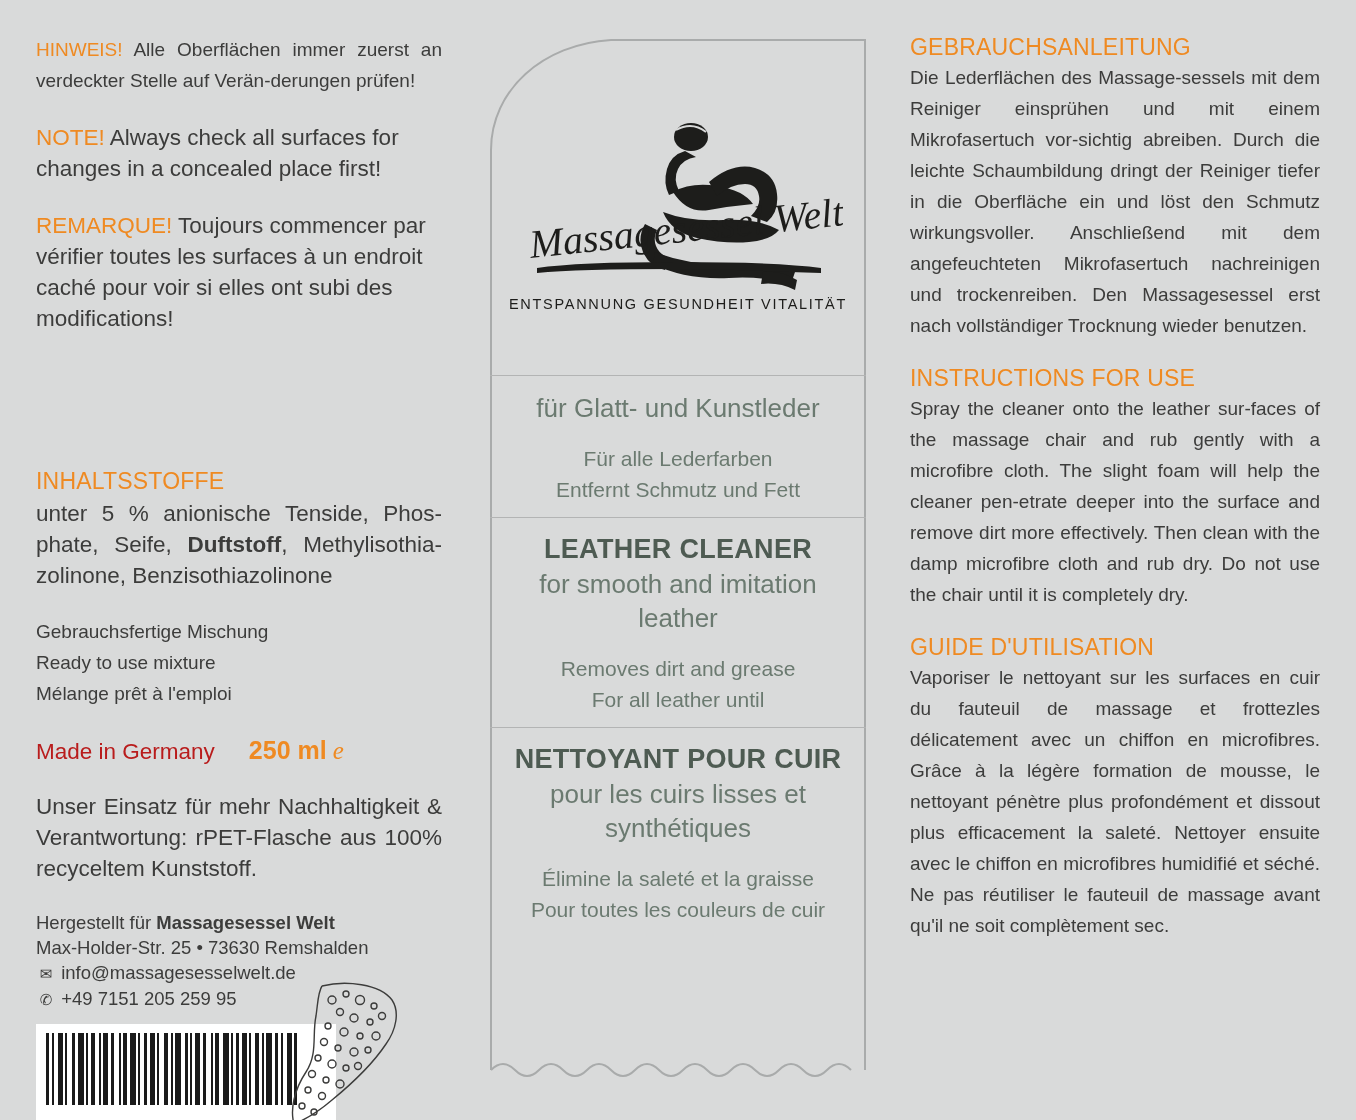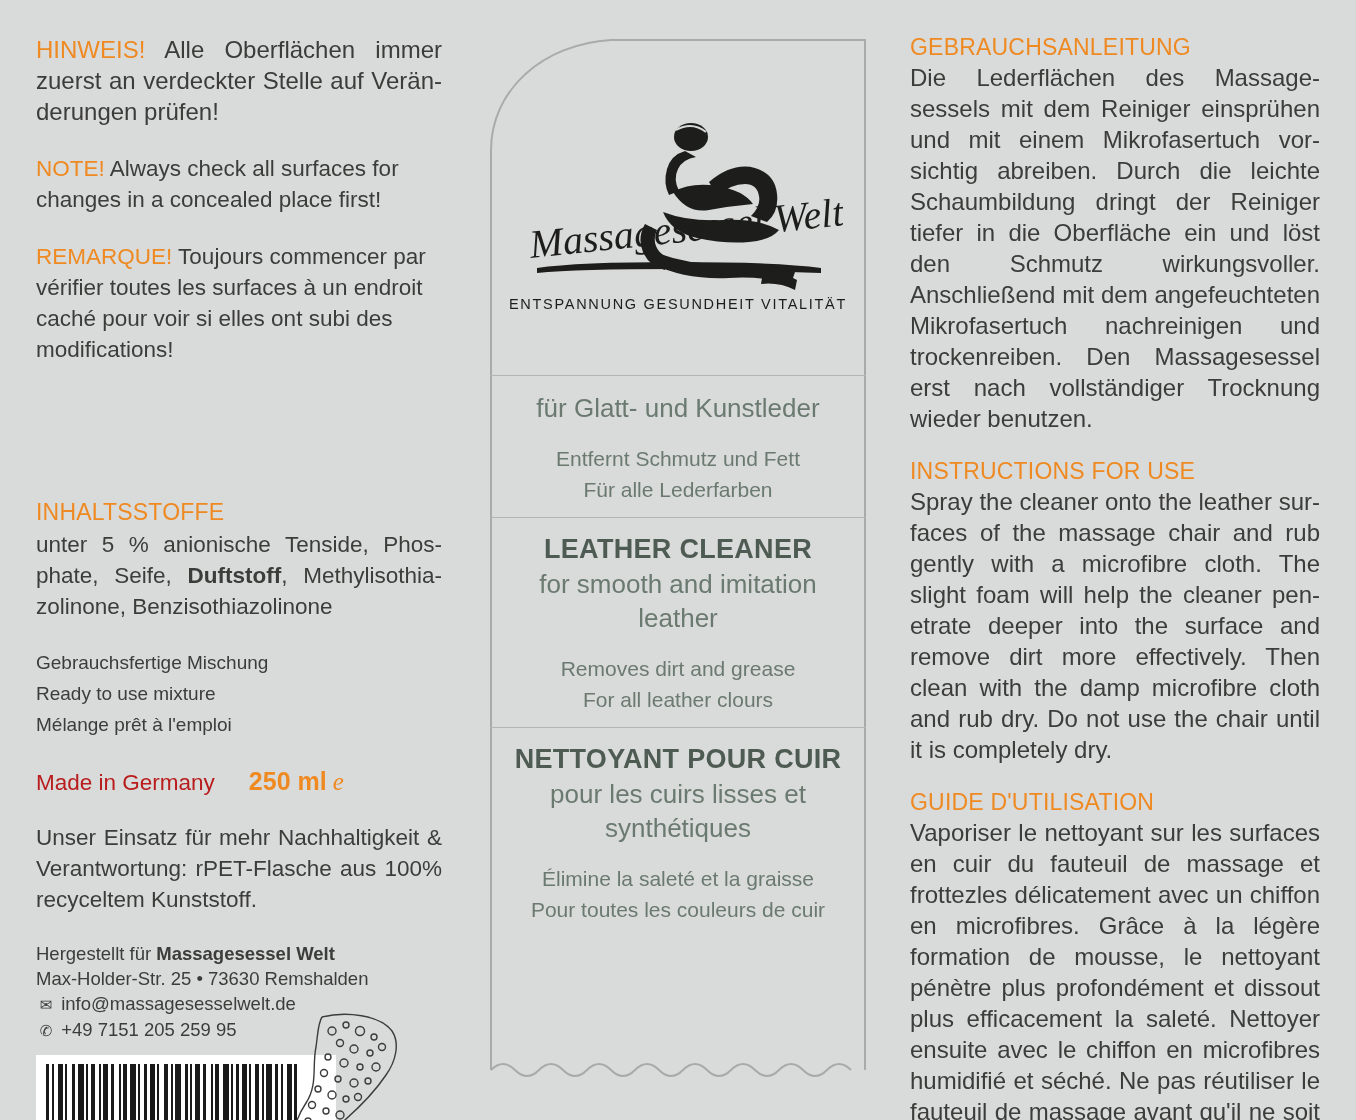--- a/index.html
+++ b/index.html
@@ -19,21 +19,21 @@
     display: flex;
     flex-direction: row;
   }
   .head-orange {
     color: #ef8a22;
     font-size: 23px;
     letter-spacing: 0.2px;
     margin: 0 0 2px 0;
   }
   .body-text {
-    font-size: 24px;
+    font-size: 19px;
     line-height: 31px;
     text-align: justify;
     margin: 0;
     color: #3c3c3b;
   }
   .body-text-left {
     font-size: 22.5px;
     line-height: 31px;
     margin: 0;
     color: #3c3c3b;
@@ -389,33 +389,33 @@
             </g>
           </svg>
           <div class="logo-tag">ENTSPANNUNG GESUNDHEIT VITALITÄT</div>
         </div>
 
         <div class="sep"></div>
 
         <div class="lang-block">
           <div class="lang-sub">für Glatt- und Kunstleder</div>
           <div class="lang-claim">
+            <div>Für alle Lederfarben</div>
             <div>Entfernt Schmutz und Fett</div>
-            <div>Für alle Lederfarben</div>
           </div>
         </div>
 
         <div class="sep"></div>
 
         <div class="lang-block">
           <div class="lang-title">LEATHER CLEANER</div>
           <div class="lang-sub">for smooth and imitation leather</div>
           <div class="lang-claim">
             <div>Removes dirt and grease</div>
-            <div>For all leather clours</div>
+            <div>For all leather until</div>
           </div>
         </div>
 
         <div class="sep"></div>
 
         <div class="lang-block">
           <div class="lang-title">NETTOYANT POUR CUIR</div>
           <div class="lang-sub">pour les cuirs lisses et synthétiques</div>
           <div class="lang-claim">
             <div>Élimine la saleté et la graisse</div>

